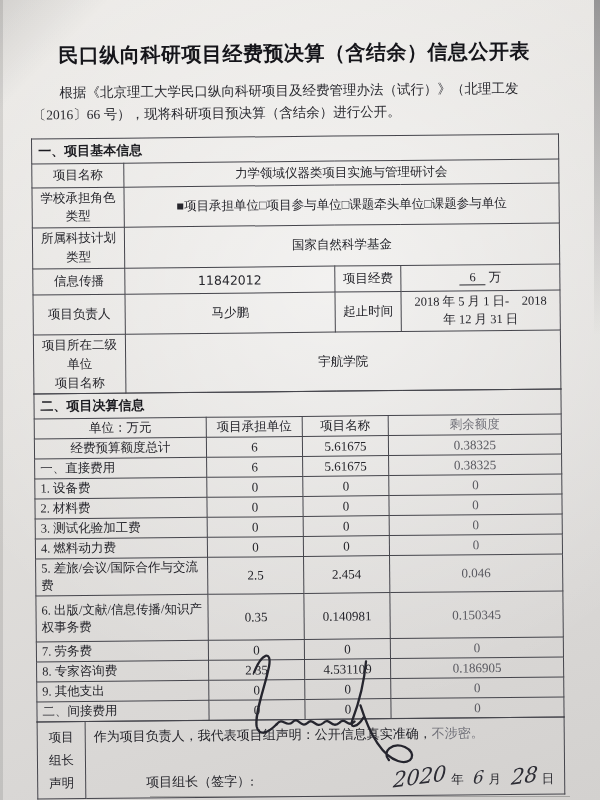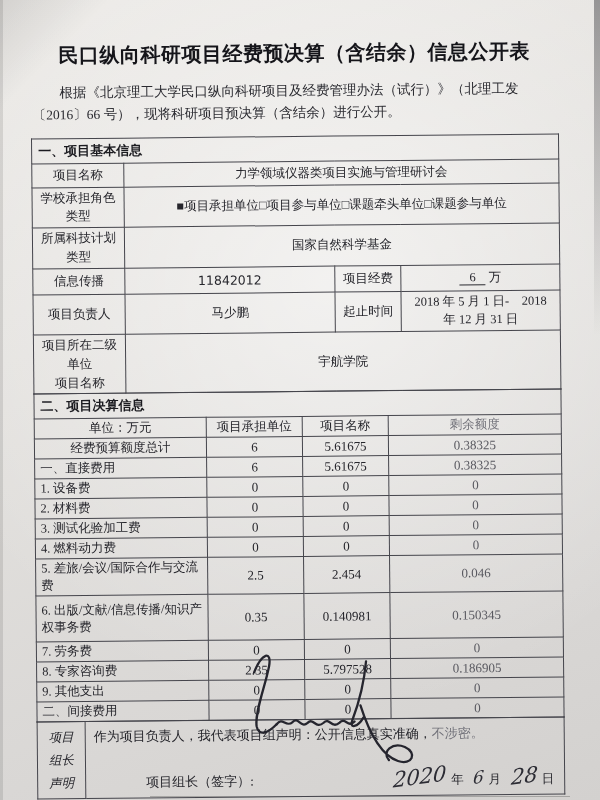--- a/index.html
+++ b/index.html
@@ -35,21 +35,21 @@
   .lft{text-align:left;padding-left:5px;}
   .pre{white-space:pre-line;line-height:1.5;}
   .sans{font-family:"DejaVu Sans","Liberation Sans",sans-serif;font-size:12.5px;}
   .u{border-bottom:1px solid #2b2b31;padding:0 10px;}
   .faint{color:#72727a;}
   .rem{color:#595960;}
   .h24{height:24px}.h34{height:34px}.h26{height:26px}.h36{height:36px}.h54{height:54px}
   .h20{height:20px}.h17{height:17px}.h18{height:18px}.h48{height:46px}.h72{height:72px}
   .num{text-align:center;font-size:13px;}
 
-  .decl-lbl{text-align:center;font-size:12.5px;line-height:1.85;font-style:italic;}
+  .decl-lbl{text-align:center;font-size:12.5px;line-height:1.85;}
   .decl-body{position:relative;padding:4px 8px 6px;vertical-align:top;}
   .stmt{font-size:13px;margin-top:2px;}
   .signline{display:flex;align-items:baseline;margin-top:24px;font-size:13px;}
   .sign-label{margin-left:52px;}
   .dateline{margin-left:auto;display:flex;align-items:baseline;margin-right:2px;}
   .hw{font-family:"DejaVu Serif",serif;font-style:italic;display:inline-block;
     font-size:21px;line-height:1;transform:rotate(-7deg) skewX(-12deg);color:#2c2c34;}
   .hw-m{font-size:17px;}
   .dsuf{font-size:12.5px;margin:0 10px 0 4px;}
   .note{font-size:12.5px;margin-top:5px;padding-left:1px;color:#2a2a30;}
@@ -188,21 +188,21 @@
       </tr>
       <tr class="h17">
         <td class="lft">7. 劳务费</td>
         <td class="num">0</td>
         <td class="num">0</td>
         <td class="num rem">0</td>
       </tr>
       <tr class="h17">
         <td class="lft">8. 专家咨询费</td>
         <td class="num">2.35</td>
-        <td class="num">5.797528</td>
+        <td class="num">4.531109</td>
         <td class="num rem">0.186905</td>
       </tr>
       <tr class="h17">
         <td class="lft">9. 其他支出</td>
         <td class="num">0</td>
         <td class="num">0</td>
         <td class="num rem">0</td>
       </tr>
       <tr class="h18">
         <td class="lft">二、间接费用</td>

